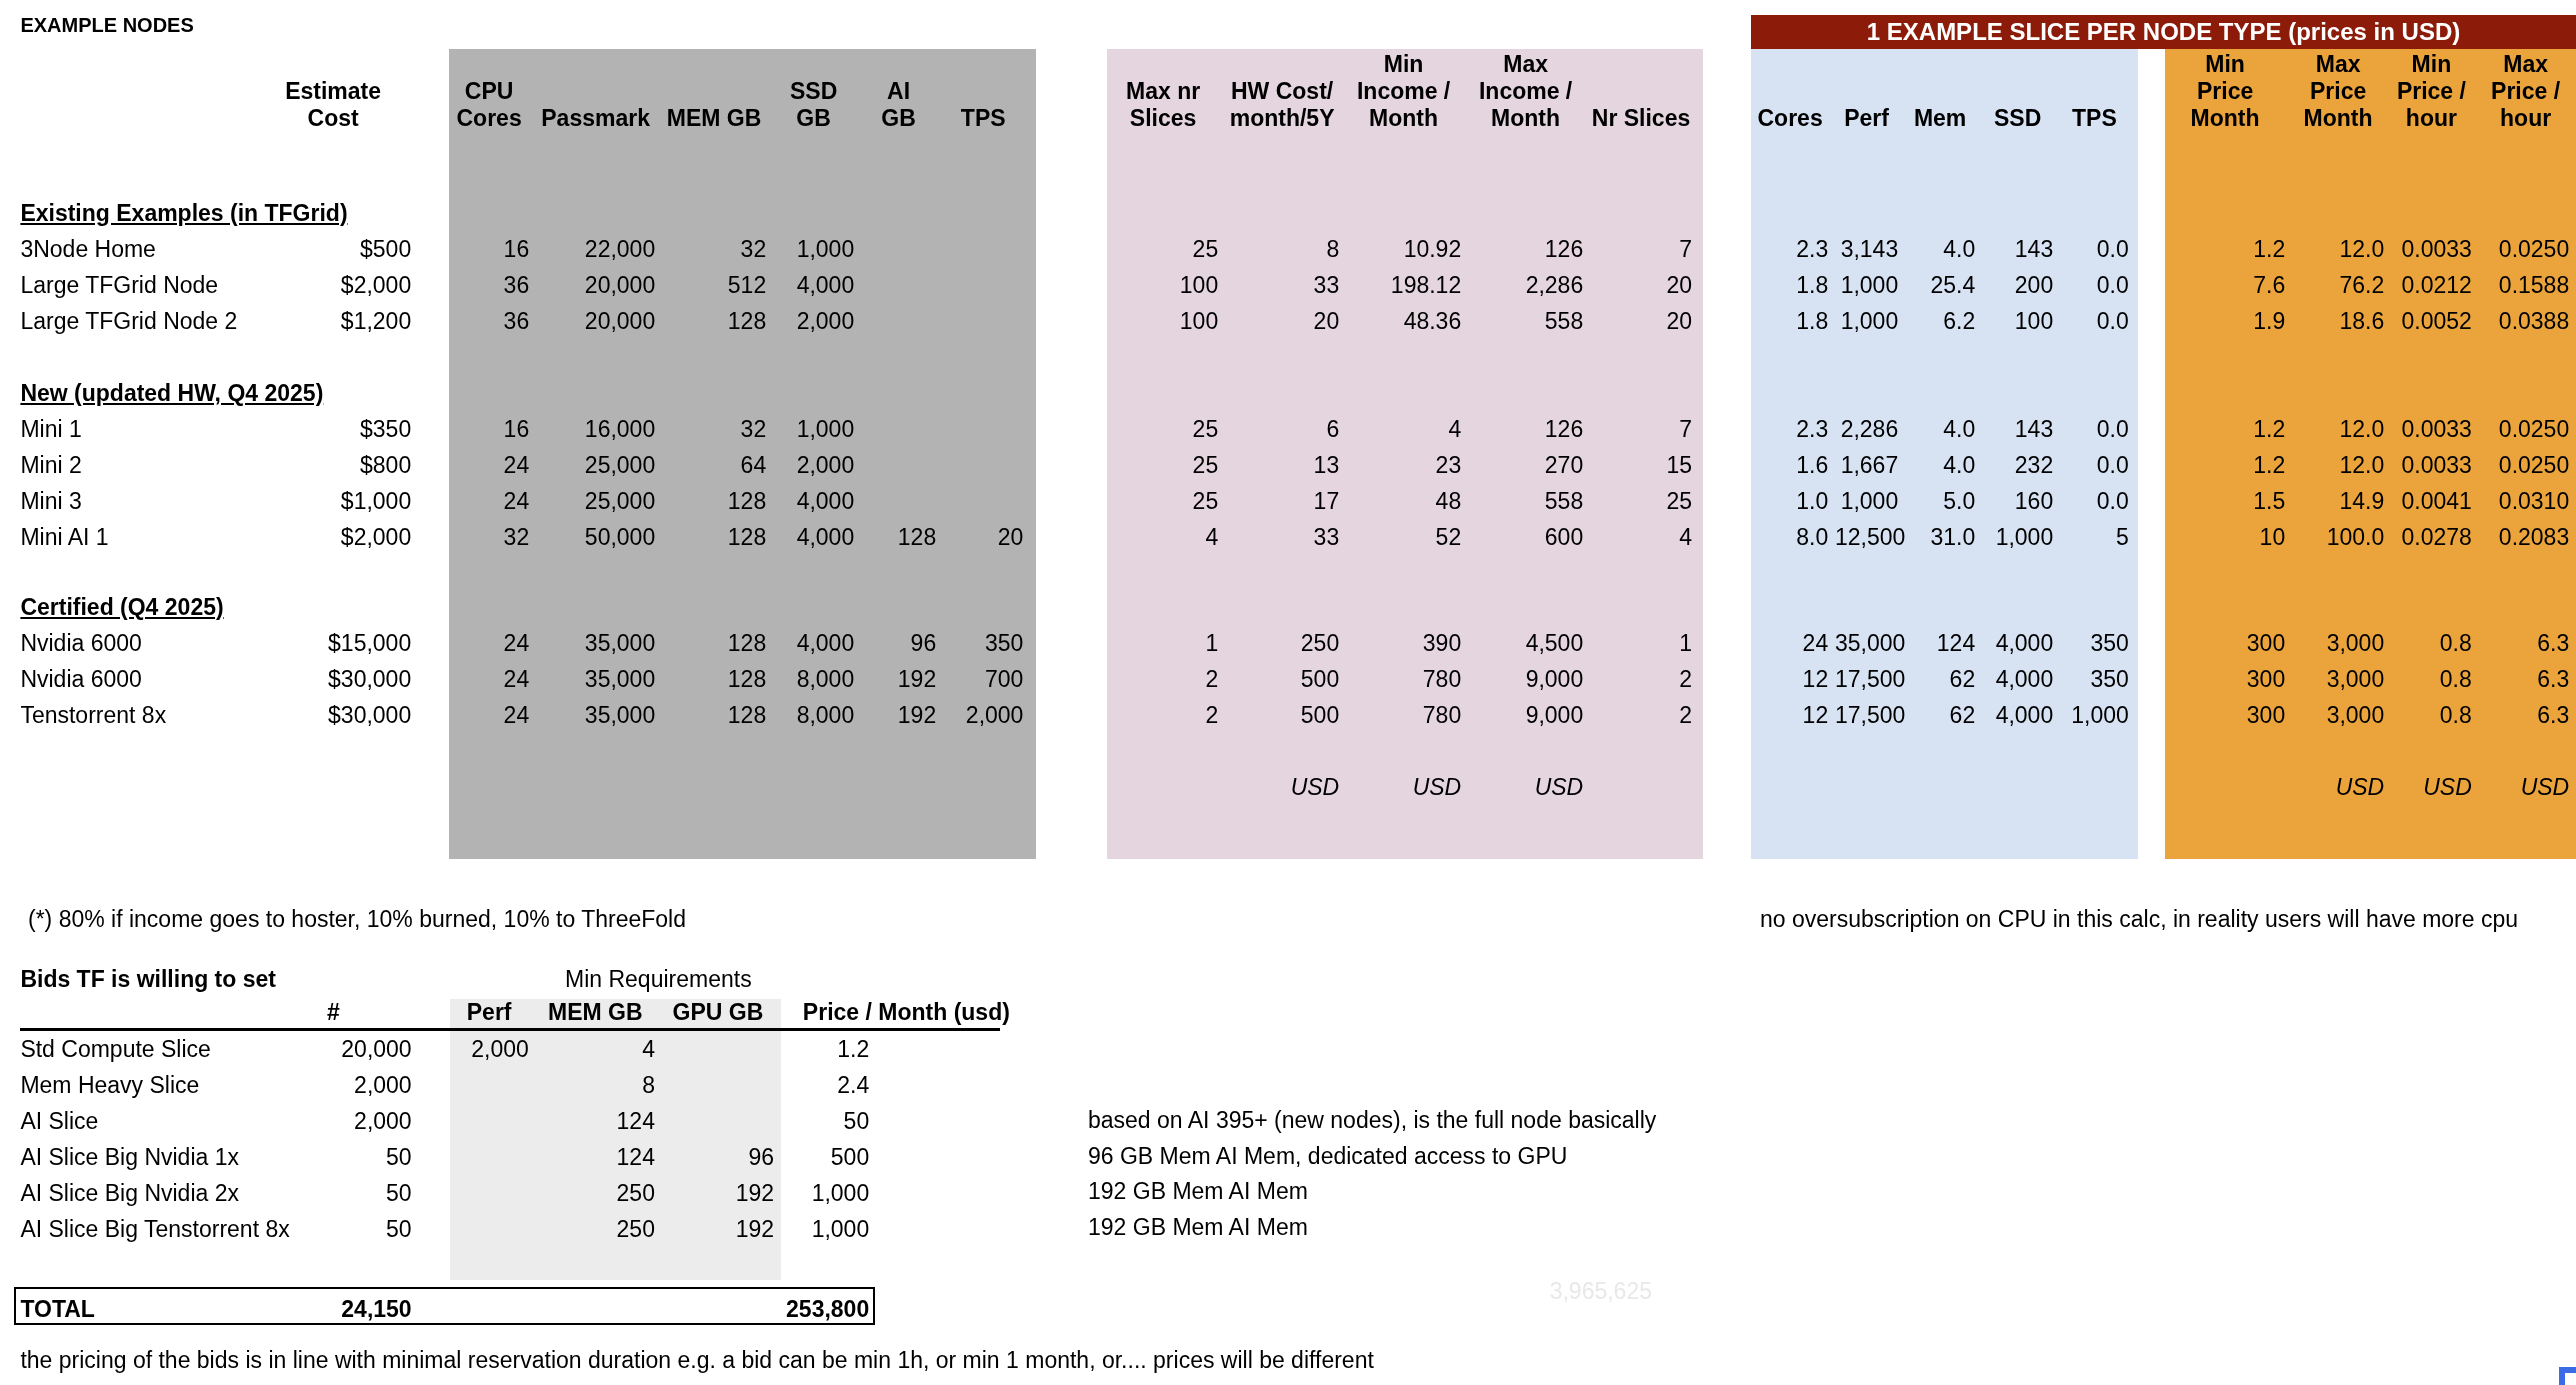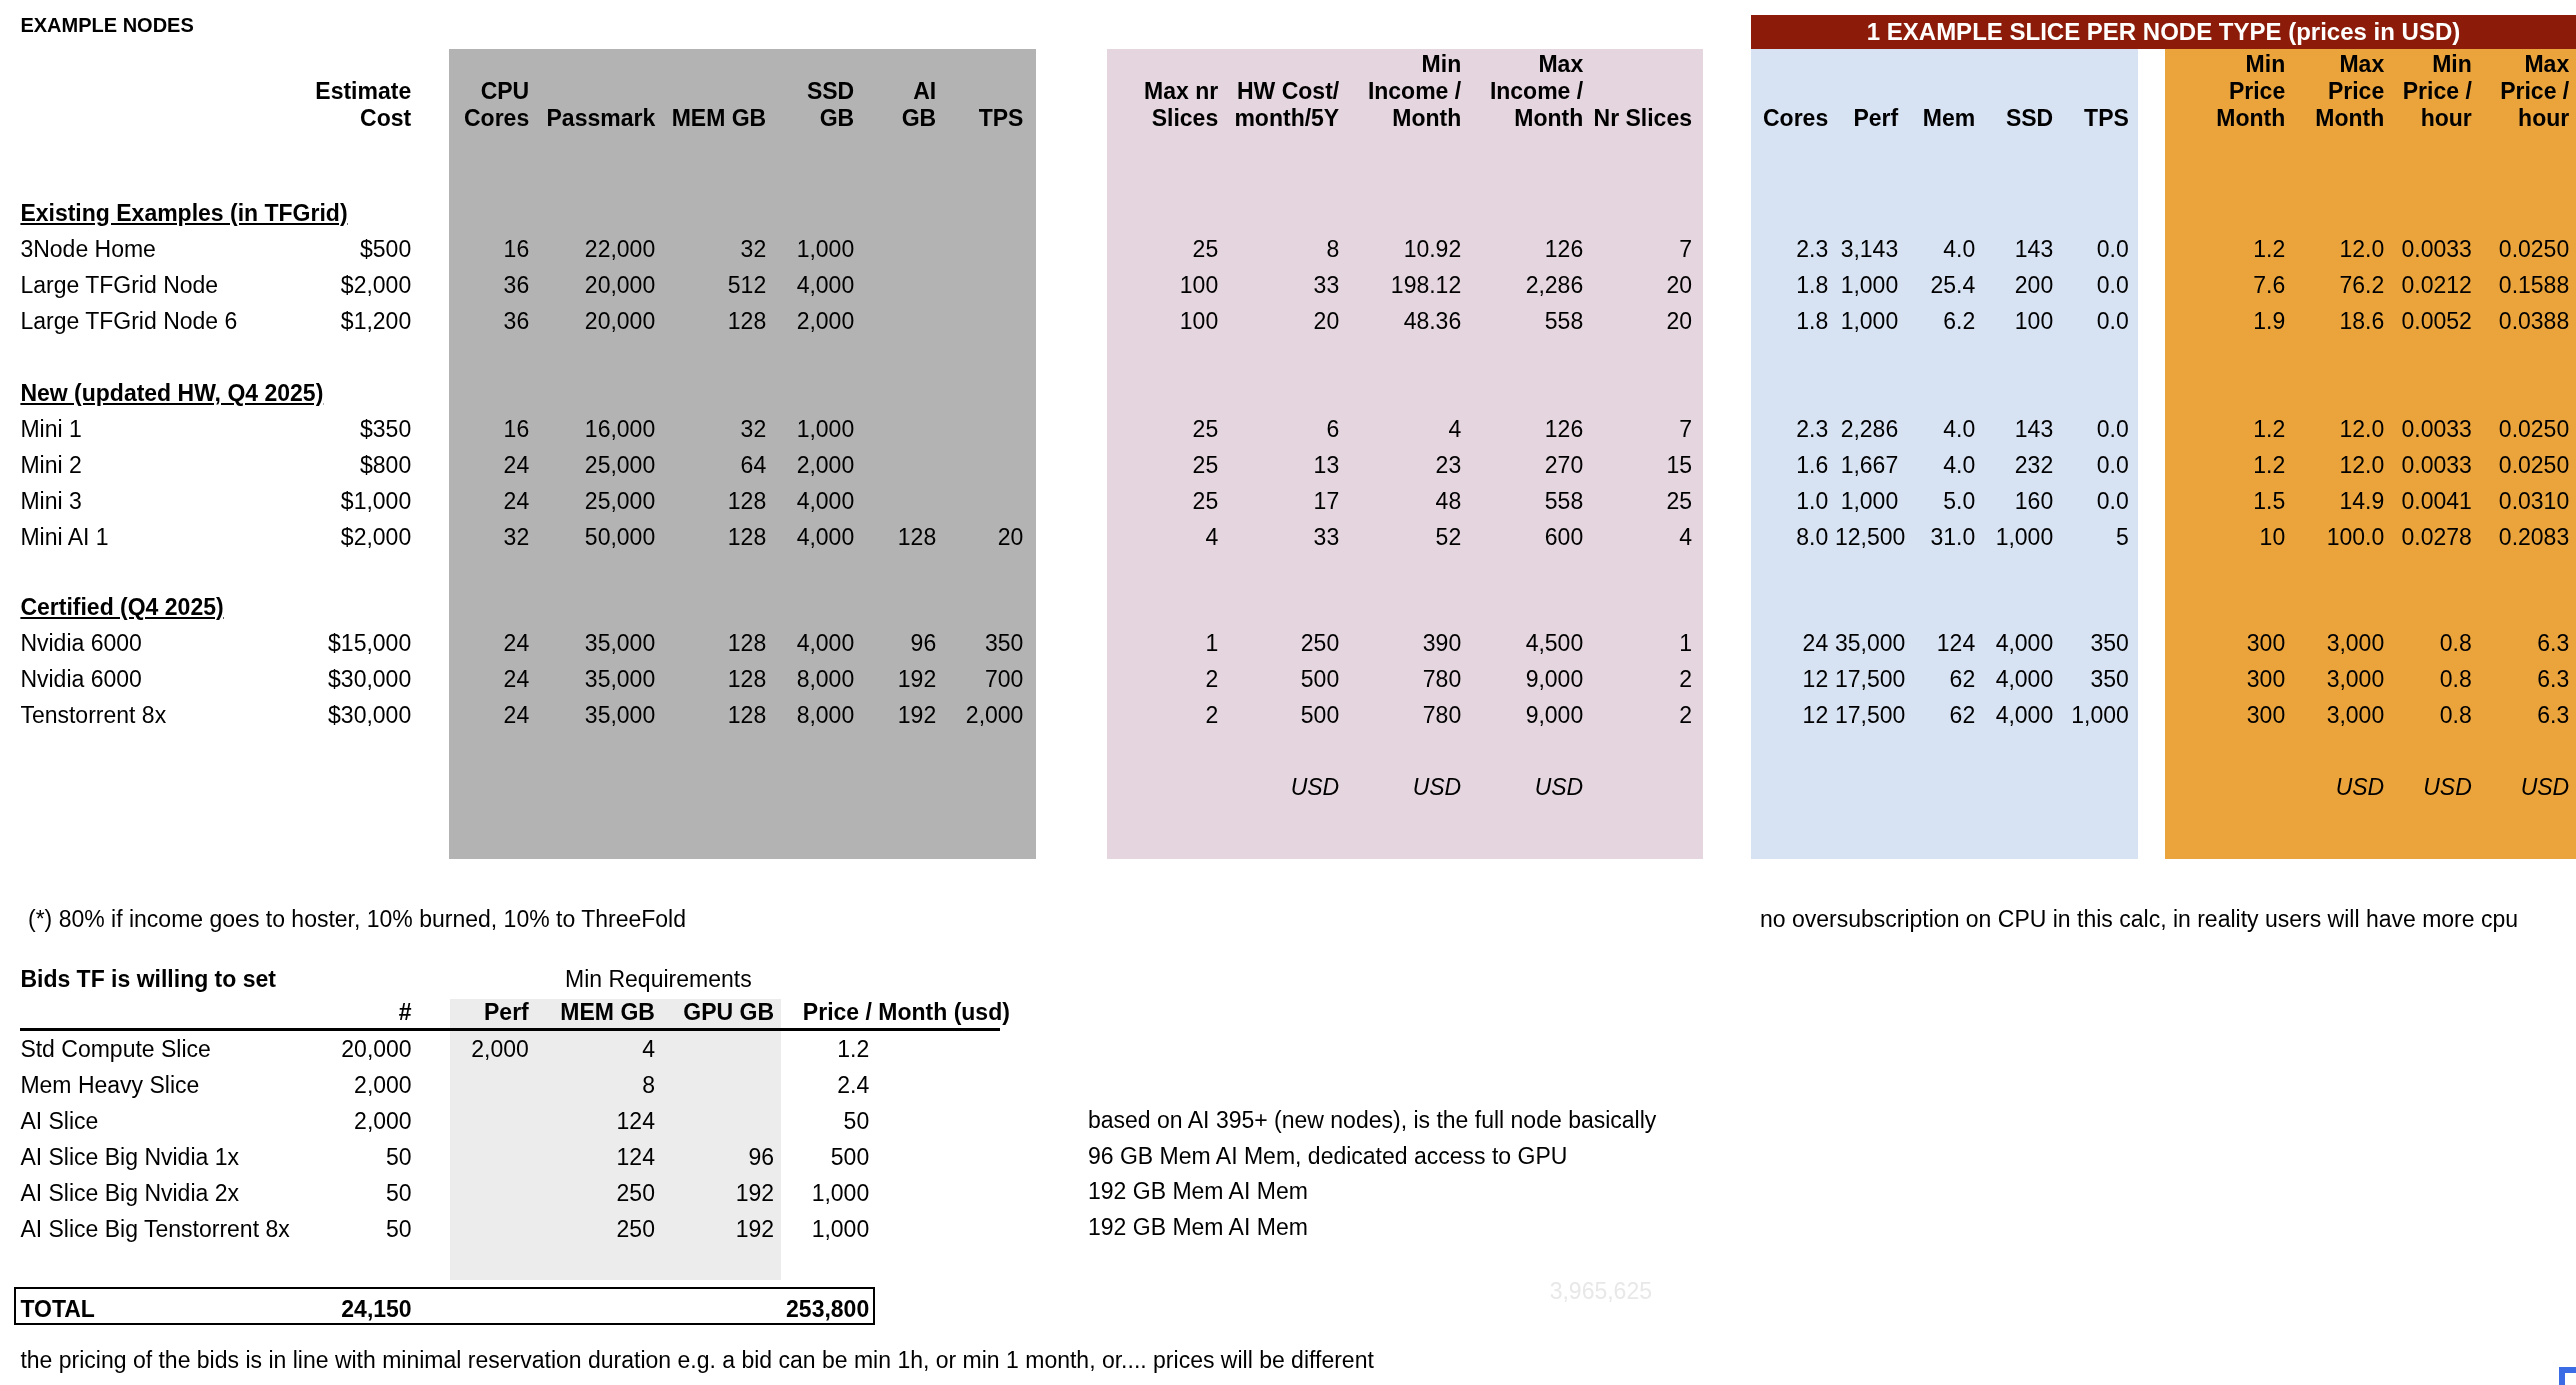--- a/index.html
+++ b/index.html
@@ -9,21 +9,21 @@
   .page-title{position:absolute;left:20.4px;top:13.6px;font-size:20px;font-weight:bold;white-space:nowrap;}
   .banner{position:absolute;left:1751px;top:15.3px;width:825px;height:34px;line-height:34px;
           text-align:center;font-weight:bold;font-size:24px;white-space:nowrap;}
   table{border-collapse:collapse;table-layout:fixed;position:absolute;}
   #main-table{left:0;top:49px;width:2576px;}
   #main-table tr{height:36px;}
   #main-table tr.hdr{height:88px;}
   #bids-table{left:0;top:999px;width:876px;}
   #bids-table tr{height:36px;}
   #bids-table tr.hdr{height:31px;}
-  th{font-weight:bold;vertical-align:bottom;text-align:right;padding:0 6.8px 5.1px 0;white-space:pre;overflow:visible;}
+  th{font-weight:bold;vertical-align:bottom;padding:0 6.8px 5.1px 0;white-space:pre;overflow:visible;}
   td{text-align:right;vertical-align:middle;padding:0 6.8px 0 0;white-space:nowrap;overflow:visible;}
   th:first-child,td:first-child{text-align:left;padding-left:20.4px;padding-right:0;}
   #main-table td:nth-child(9),#main-table th:nth-child(9){padding-right:13.6px;}
   #main-table td:nth-child(15),#main-table th:nth-child(15){padding-right:12px;}
   #main-table td:nth-child(21),#main-table th:nth-child(21){padding-right:10.2px;}
   #main-table td:nth-child(25),#main-table th:nth-child(25){padding-right:10.2px;}
   .sec{font-weight:bold;text-decoration:underline;white-space:nowrap;}
   .usd td{font-style:italic;}
   .tot td{font-weight:bold;}
   #bids-table th.price{text-align:left;padding-left:22px;white-space:pre;}
@@ -207,21 +207,21 @@
           <td>25.4</td>
           <td>200</td>
           <td>0.0</td>
           <td></td>
           <td>7.6</td>
           <td>76.2</td>
           <td>0.0212</td>
           <td>0.1588</td>
         </tr>
         <tr>
-          <td>Large TFGrid Node 6</td>
+          <td>Large TFGrid Node 2</td>
           <td>$1,200</td>
           <td></td>
           <td>36</td>
           <td>20,000</td>
           <td>128</td>
           <td>2,000</td>
           <td></td>
           <td></td>
           <td></td>
           <td>100</td>

